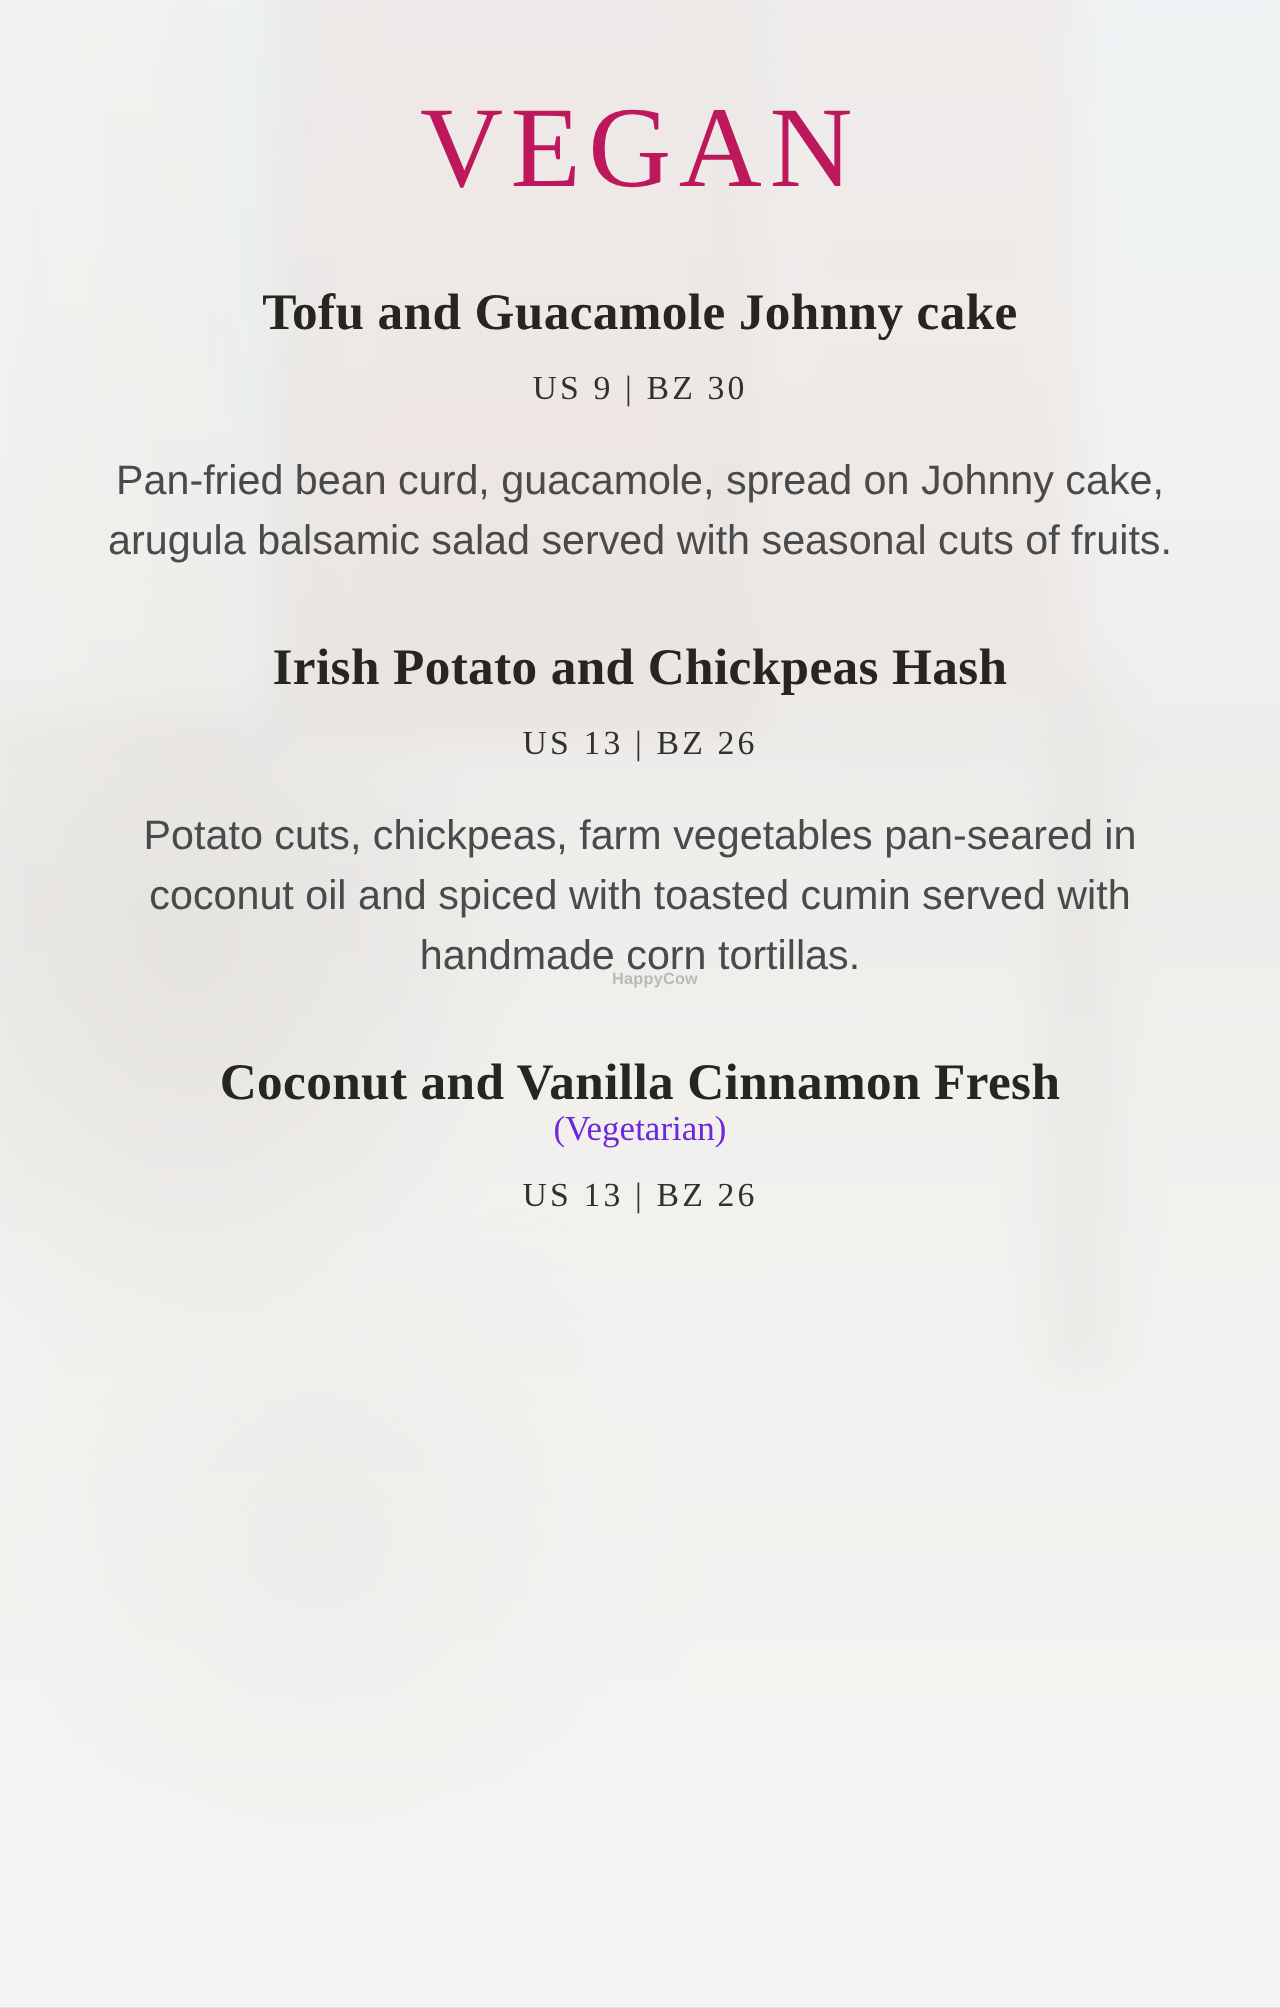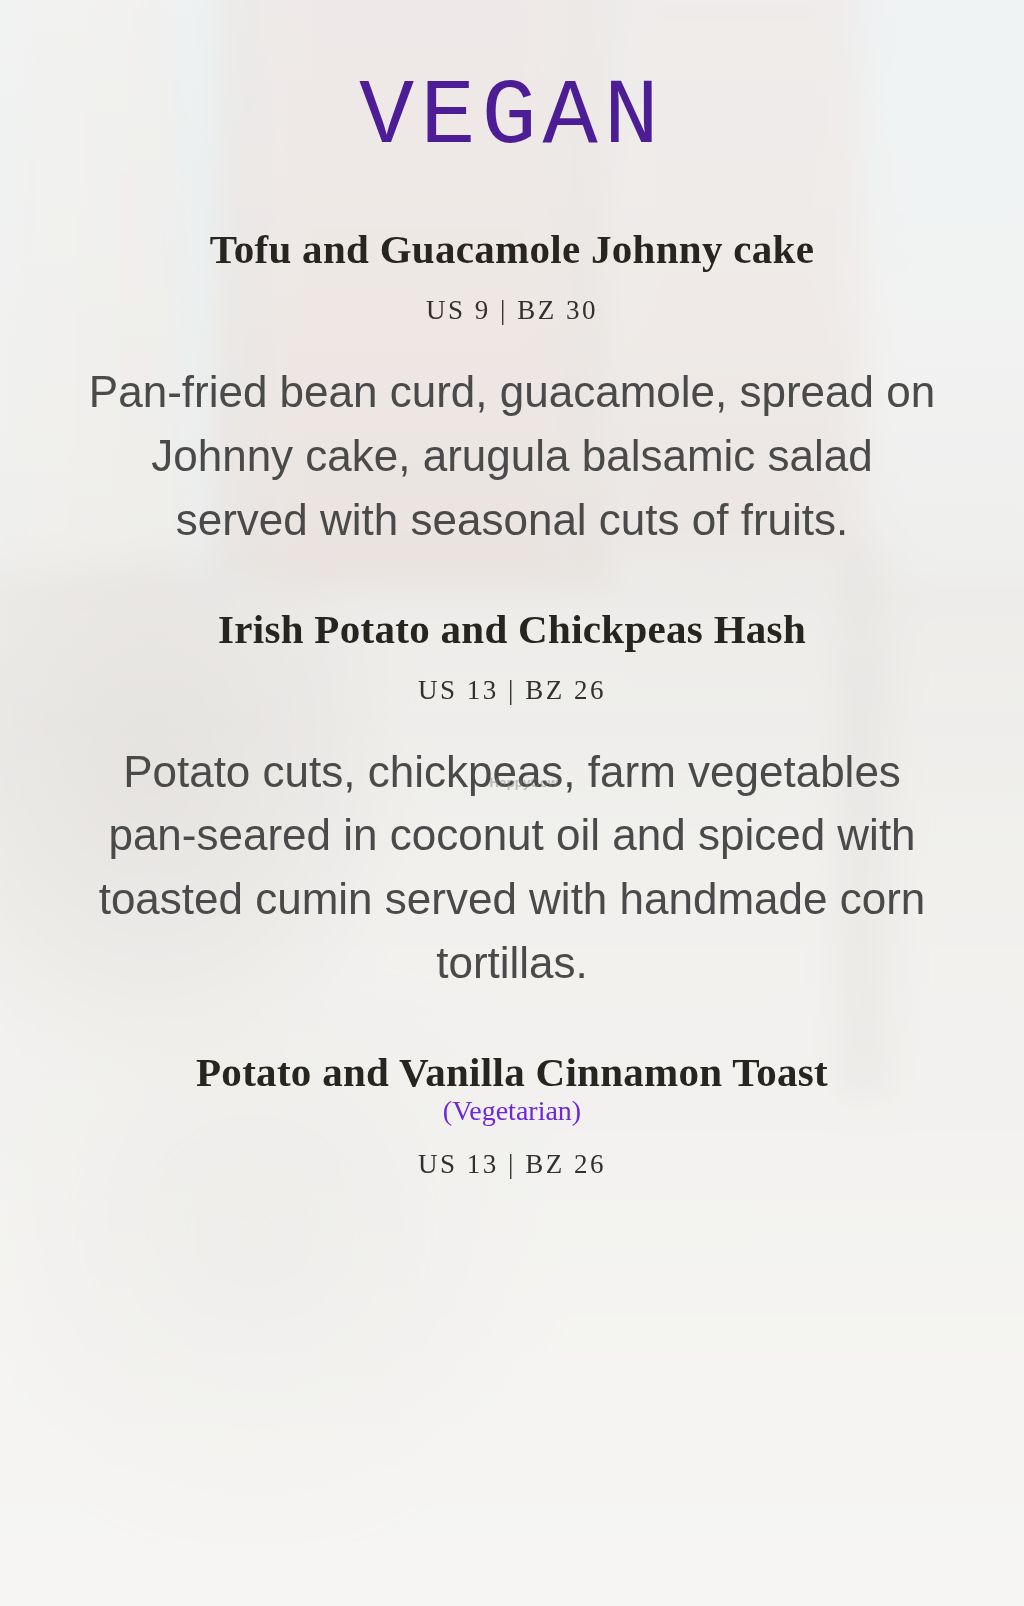--- a/index.html
+++ b/index.html
@@ -134,26 +134,26 @@
   
   .content {
     position: relative;
     z-index: 3;
     padding: 0 52px;
     text-align: center;
     color: #2b2b2b;
   }
 
   .menu-title {
-    font-family: Liberation Mono, monospace;
+    font-family: Liberation Serif, serif;
     font-size: 92px;
     line-height: 1;
     letter-spacing: 6px;
     font-weight: 400;
-    color: #4c1d95;
+    color: #be185d;
     margin: 72px 0 0 0;
   }
 
   .section {
     margin-top: 54px;
   }
   .section.first { margin-top: 62px; }
 
   .item-name {
     font-family: "Liberation Serif", serif;
@@ -176,21 +176,21 @@
   .item-price {
     font-family: "Liberation Serif", serif;
     font-size: 27px;
     letter-spacing: 2.5px;
     color: #333130;
     margin: 22px 0 0 0;
   }
 
   .item-desc {
     font-family: "Liberation Sans", sans-serif;
-    font-size: 44px;
+    font-size: 33px;
     line-height: 1.45;
     font-weight: 300;
     color: #4a4a4a;
     margin: 34px auto 0 auto;
     max-width: 860px;
   }
 
   .watermark {
     position: absolute;
     left: 50%;
@@ -241,19 +241,19 @@
       <p class="item-desc">Pan-fried bean curd, guacamole, spread on Johnny cake, arugula balsamic salad served with seasonal cuts of fruits.</p>
     </div>
 
     <div class="section">
       <p class="item-name">Irish Potato and Chickpeas Hash</p>
       <p class="item-price">US 13 | BZ 26</p>
       <p class="item-desc">Potato cuts, chickpeas, farm vegetables pan-seared in coconut oil and spiced with toasted cumin served with handmade corn tortillas.</p>
     </div>
 
     <div class="section">
-      <p class="item-name">Potato and Vanilla Cinnamon Toast</p>
+      <p class="item-name">Coconut and Vanilla Cinnamon Fresh</p>
       <p class="item-sub">(Vegetarian)</p>
       <p class="item-price">US 13 | BZ 26</p>
     </div>
 
   </div>
 </div>
 
 </body></html>

